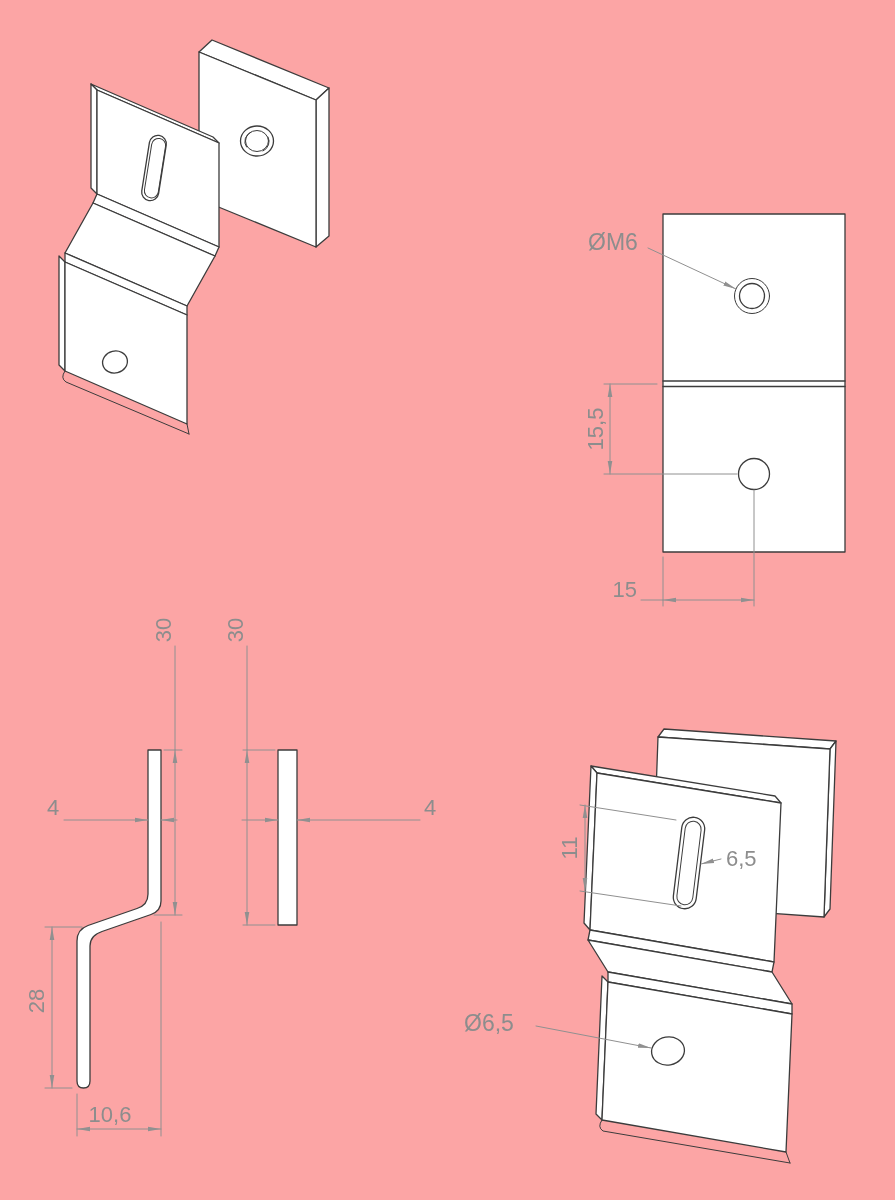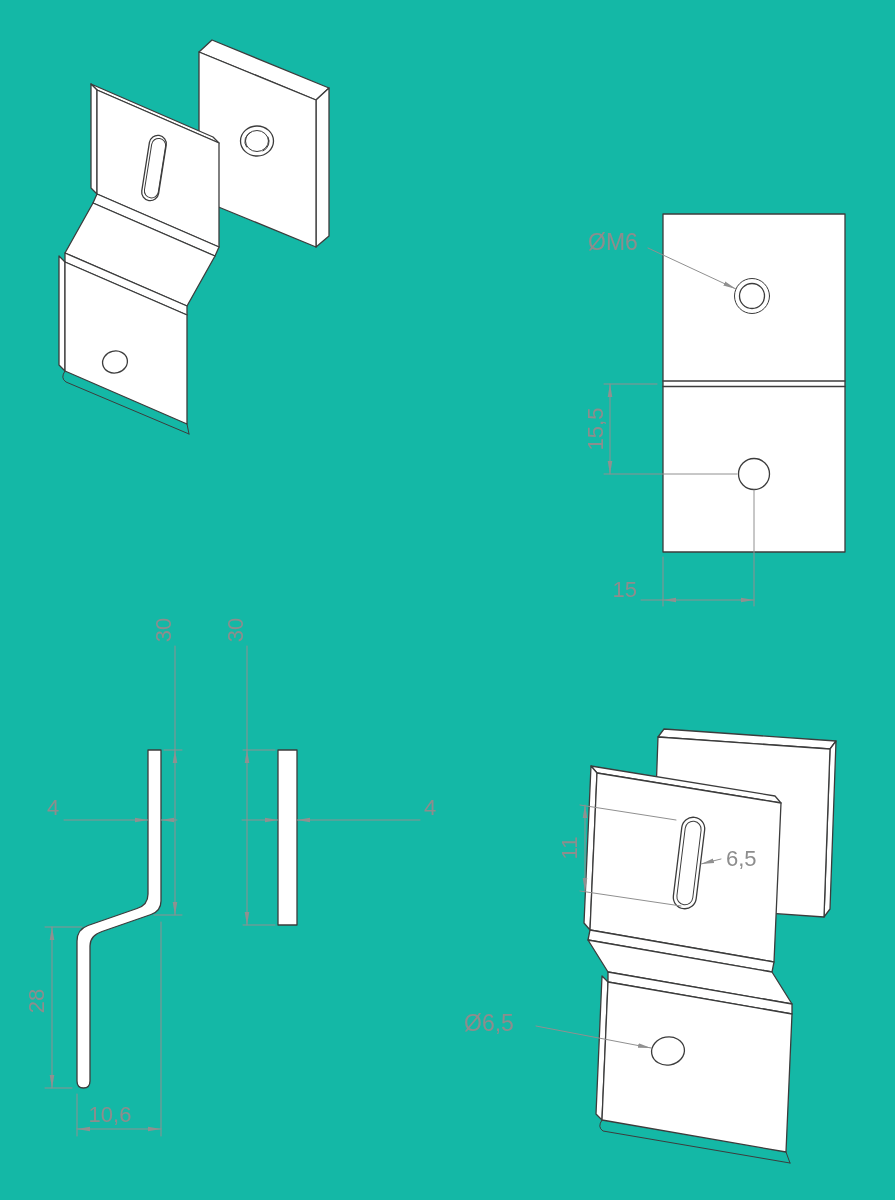--- a/index.html
+++ b/index.html
@@ -1,16 +1,16 @@
 <!DOCTYPE html>
 <html><head>
 <meta charset="utf-8">
 <style>
   html,body{margin:0;padding:0;background:#ffffff;}
-  .page{position:relative;width:895px;height:1200px;background:#14b8a6;overflow:hidden;}
+  .page{position:relative;width:895px;height:1200px;background:#fca5a5;overflow:hidden;}
   svg{position:absolute;left:0;top:0;}
   .face{fill:#ffffff;stroke:#3c3c3c;stroke-width:1.3;stroke-linejoin:round;stroke-linecap:round;}
   .edge{fill:none;stroke:#3c3c3c;stroke-width:1.3;stroke-linejoin:round;stroke-linecap:round;}
   .thin{fill:none;stroke:#3c3c3c;stroke-width:1;stroke-linejoin:round;stroke-linecap:round;}
   .dim{fill:none;stroke:#909090;stroke-width:1;stroke-linecap:round;}
   .dimtext{font:22px "Liberation Sans", sans-serif;fill:#8d8d8d;}
   .callout{font:23px "Liberation Sans", sans-serif;fill:#8d8d8d;}
 </style>
 </head>
 <body>

